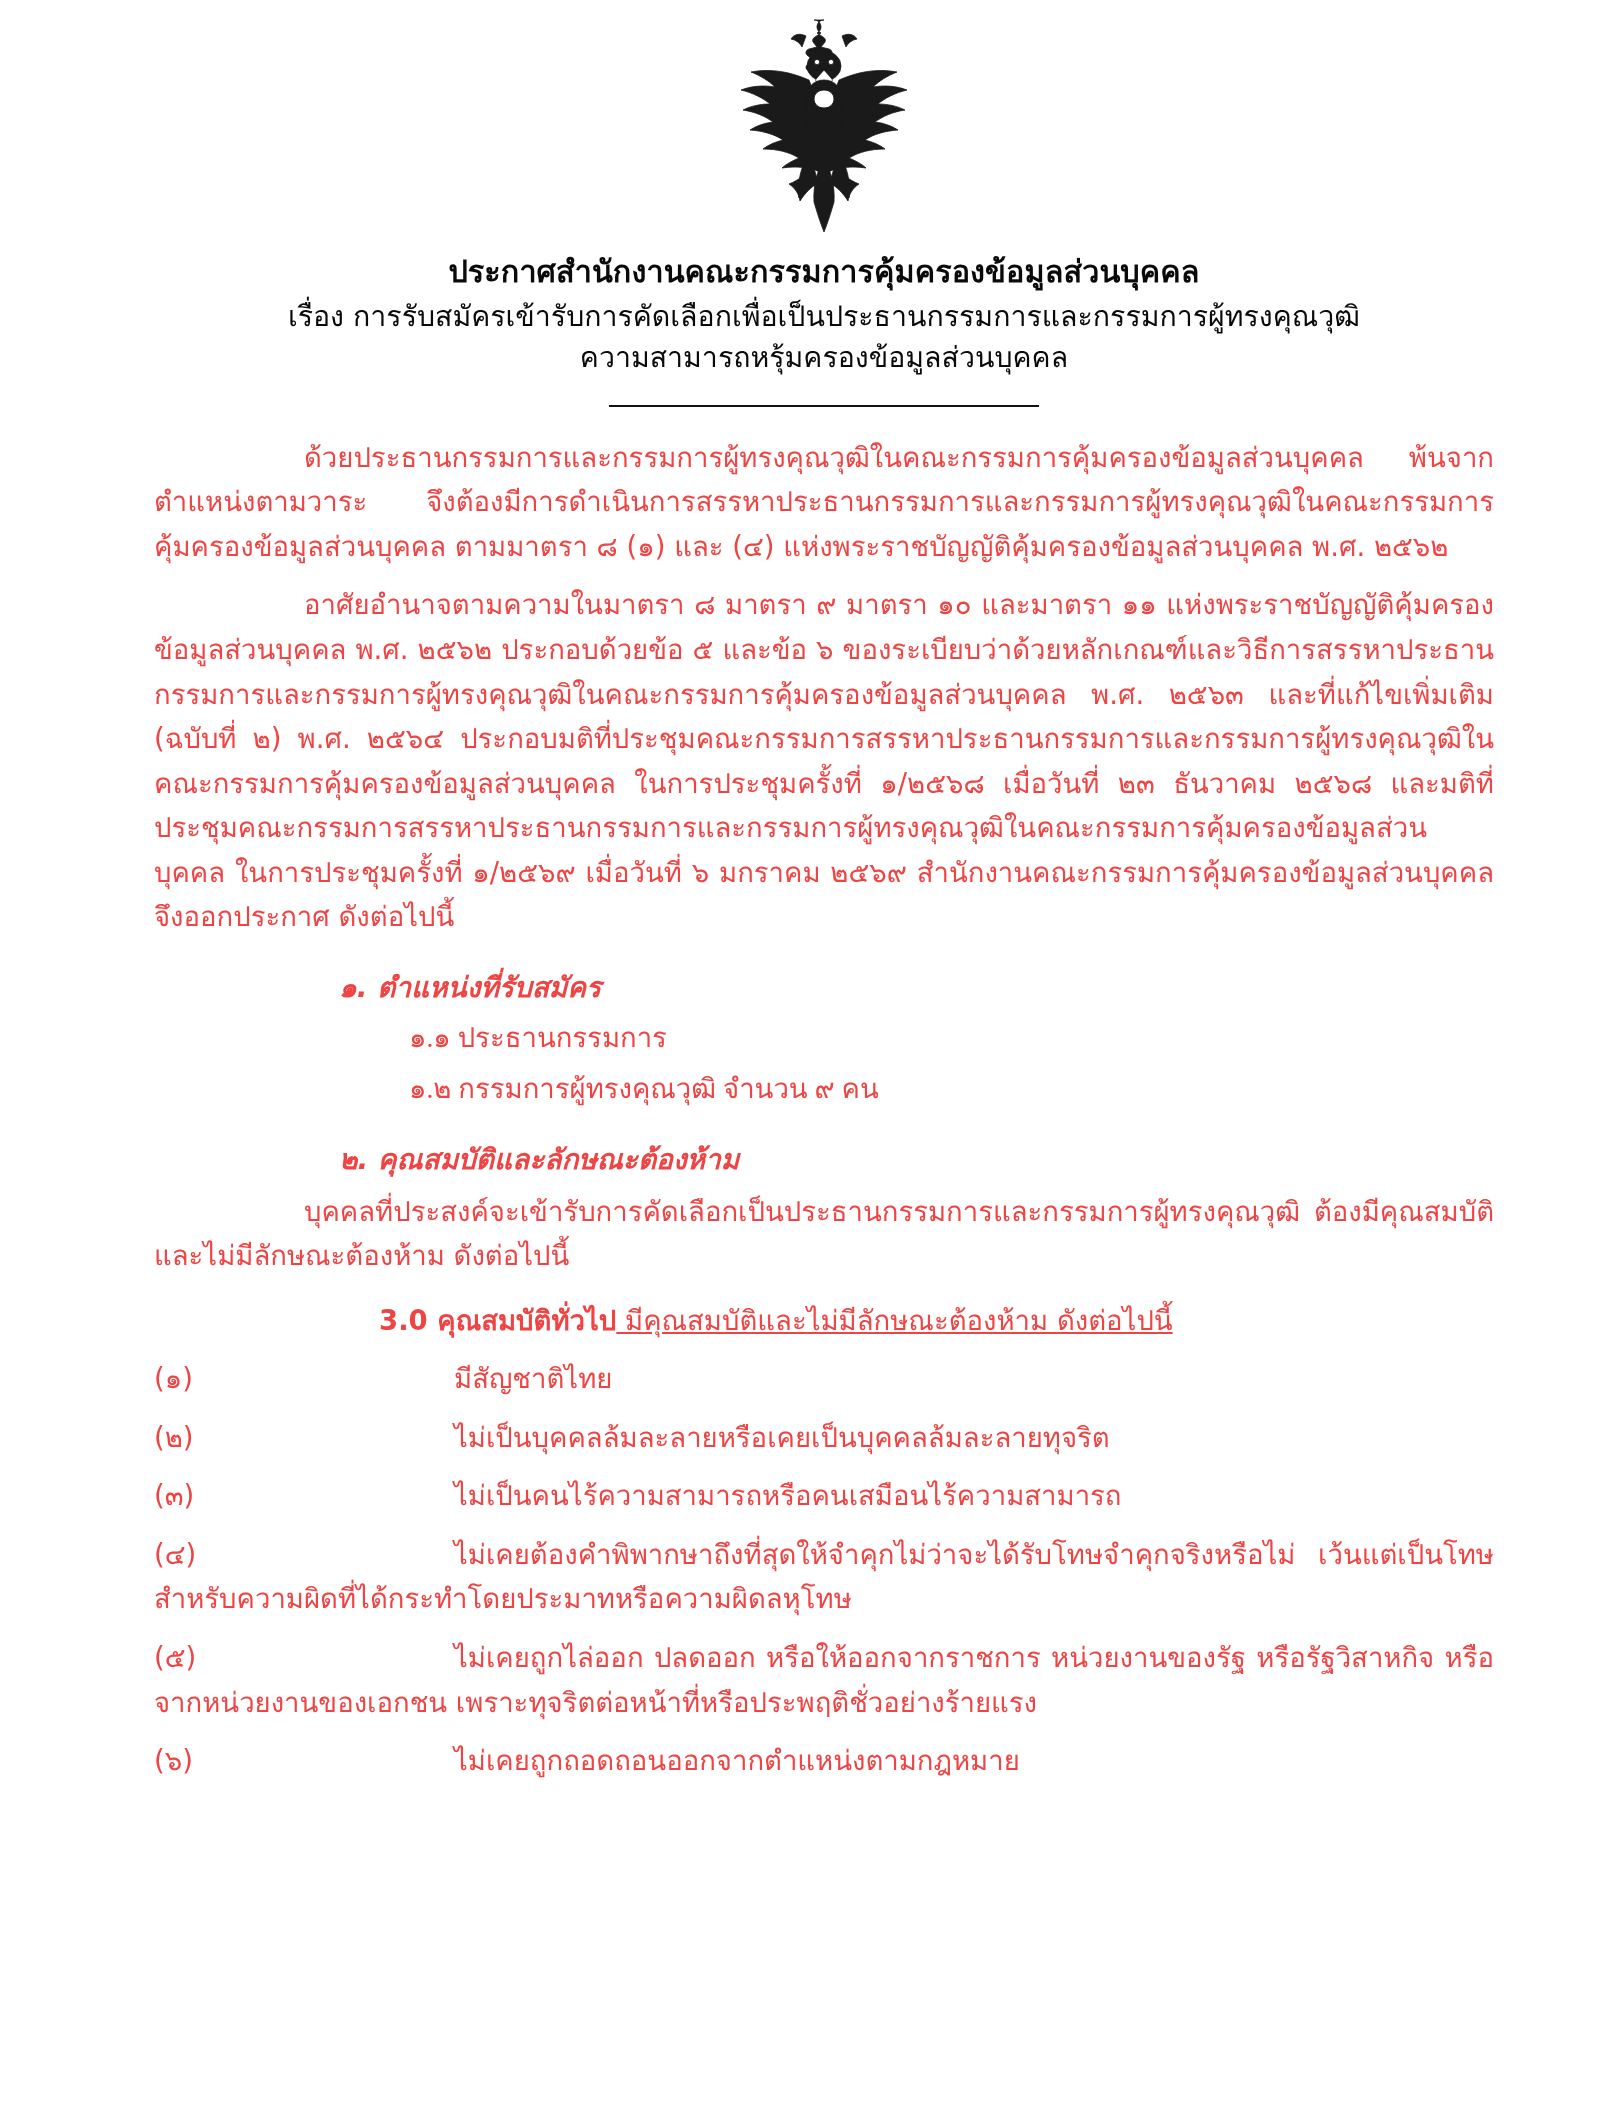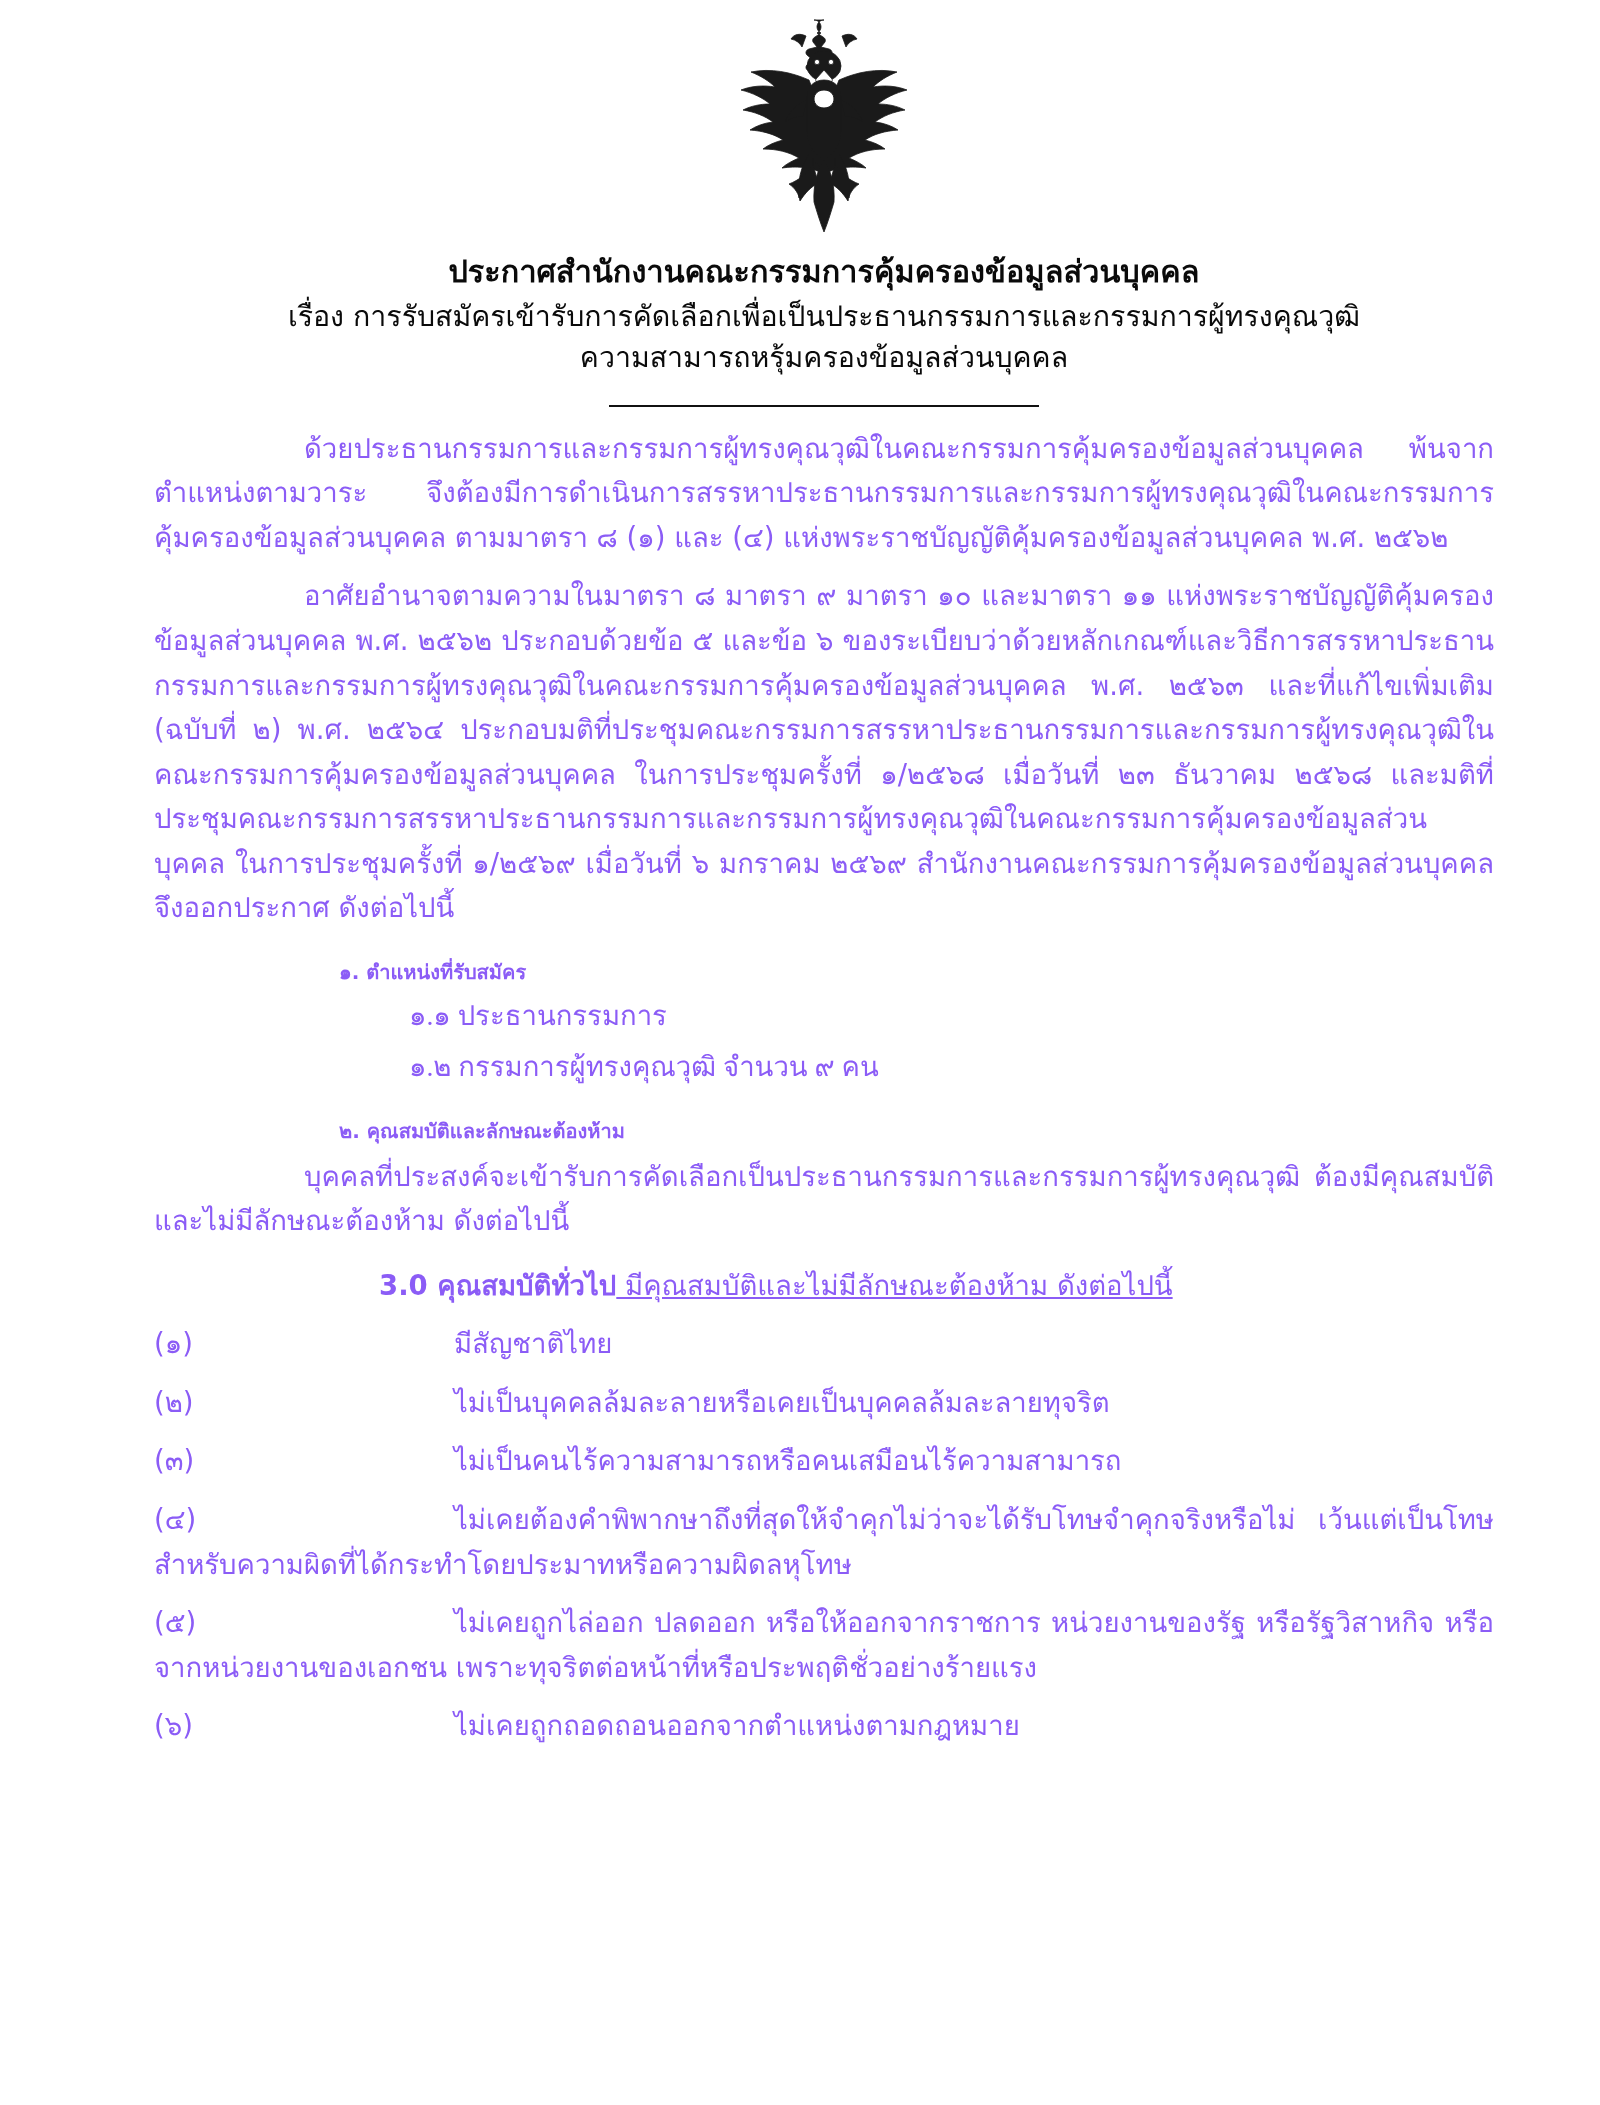--- a/index.html
+++ b/index.html
@@ -66,44 +66,45 @@
     height: 0;
     border-top: 2.2px solid #111;
     margin: 26px auto 0 auto;
   }
 
   
   .body {
     font-family: "DejaVu Sans", "Liberation Sans", sans-serif;
     font-size: 27.5px;
     line-height: 1.62;
-    color: #8b5cf6;
-    margin-top: 19px;
+    color: #ef4444;
+    margin-top: 28px;
   }
   p.para {
     margin: 0 0 0 0;
     text-align: justify;
     text-justify: inter-word;
     text-indent: 0;
   }
   p.para + p.para {
     margin-top: 14px;
   }
   .indent-first {
     display: inline-block;
     width: 150px;
   }
 
   
   .section-head {
     font-family: "DejaVu Sans", "Liberation Sans", sans-serif;
-    font-size: 20px;
+    font-size: 28px;
     font-weight: bold;
     margin: 26px 0 6px 0;
     padding-left: 185px;
+    font-style: italic;
   }
   .sub-item {
     font-family: Liberation Serif, serif;
     font-size: 27.5px;
     margin: 6px 0 0 0;
     padding-left: 255px;
   }
   .sub-head {
     font-family: "DejaVu Sans", "Liberation Sans", sans-serif;
     font-size: 27.5px;

